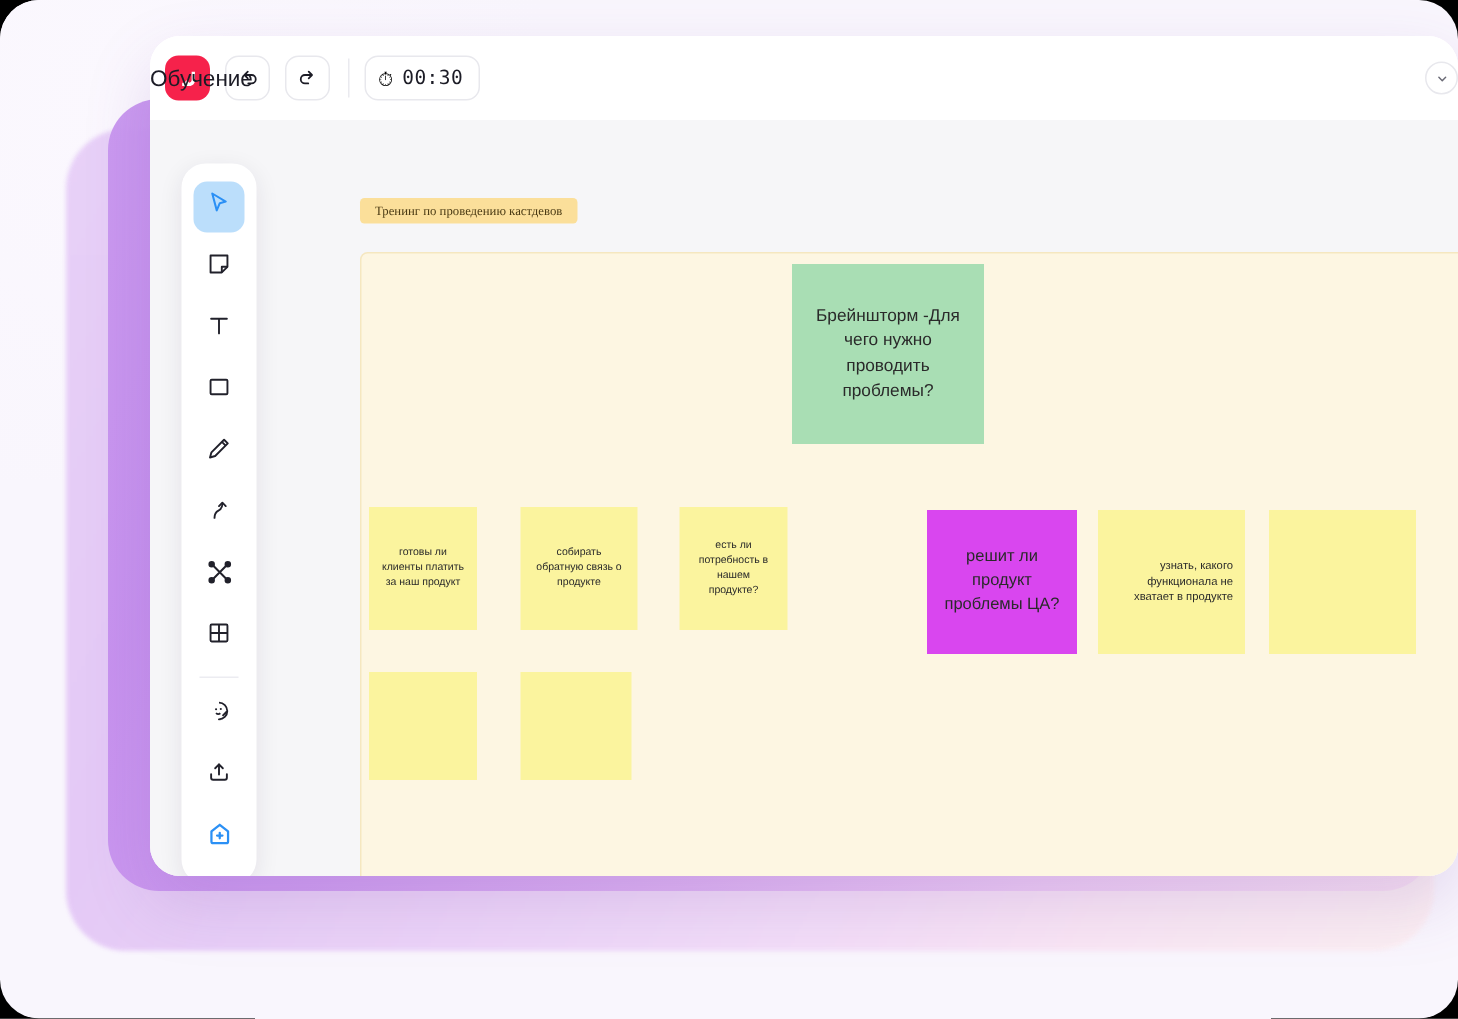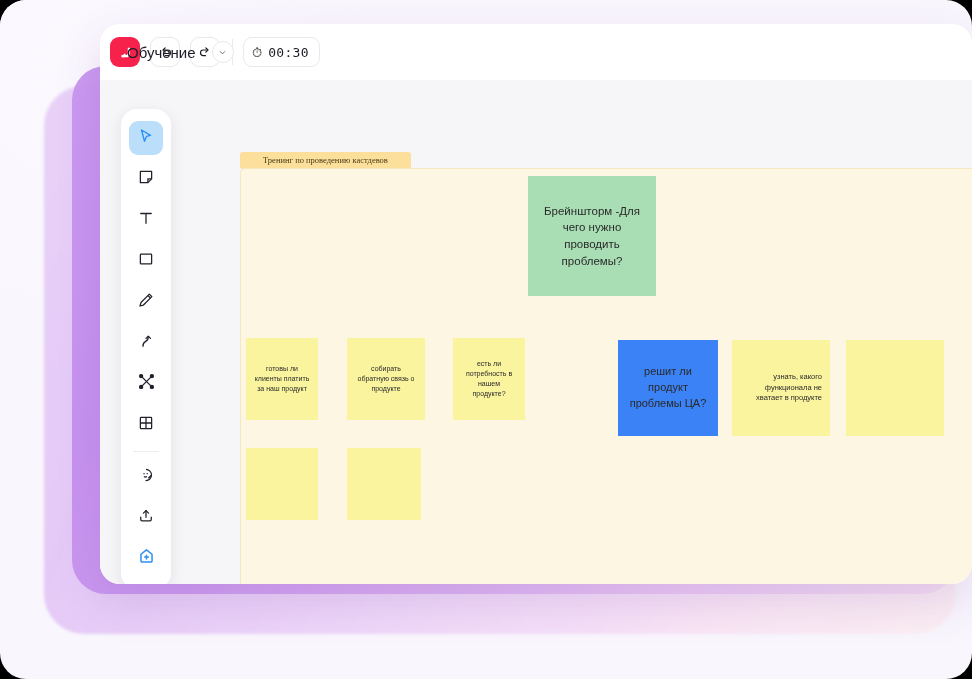--- a/index.html
+++ b/index.html
@@ -124,24 +124,23 @@
     font-size: 13px;
     letter-spacing: .3px;
     color: #1C1C26;
   }
 
   .title-wrap {
     position: absolute;
     left: 0; right: 0;
     display: flex;
     align-items: center;
-    justify-content: flex-start;
+    justify-content: space-between;
     gap: 16px;
     pointer-events: none;
-    margin-left: 27px;
   }
   .board-title {
     font-size: 15px;
     color: #1C1C26;
     font-weight: 400;
     pointer-events: auto;
     cursor: pointer;
   }
   .caret {
     width: 22px; height: 22px;
@@ -188,25 +187,25 @@
   .tool.blue { color: #2B90F5; }
   .rail-divider {
     width: 26px; height: 1px;
     background: #ECECF1;
     margin: 6px 0 4px;
   }
 
   
   .frame-label {
     position: absolute;
-    left: 140px; top: 72px;
+    left: 140px; top: 52px;
     background: #FBDF9A;
     color: #4A3A13;
     font-size: 8.5px;
-    padding: 3px 23px 4px;
+    padding: 3px 10px 4px;
     border-radius: 3px;
     white-space: nowrap;
     font-family: "Liberation Serif", serif;
     cursor: pointer;
   }
   .frame {
     position: absolute;
     left: 140px; top: 88px;
     width: 760px; height: 432px;
     background: #FDF6E2;
@@ -412,21 +411,21 @@
           </div>
           <div class="note" style="left: 146px; top: 258px; width: 72px; height: 82px; background: rgb(251, 244, 158); font-size: 7px;">
             <span>готовы ли клиенты платить за наш продукт</span>
           </div>
           <div class="note" style="left: 247px; top: 258px; width: 78px; height: 82px; background: rgb(251, 244, 158); font-size: 7px;">
             <span>собирать обратную связь о продукте</span>
           </div>
           <div class="note" style="left: 353px; top: 258px; width: 72px; height: 82px; background: rgb(251, 244, 158); font-size: 7px;">
             <span>есть ли потребность в нашем продукте?</span>
           </div>
-          <div class="note" style="left: 518px; top: 260px; width: 100px; height: 96px; background: #3b82f6; font-size: 11px;">
+          <div class="note" style="left: 518px; top: 260px; width: 100px; height: 96px; background: #d946ef; font-size: 11px;">
             <span>решит ли продукт проблемы ЦА?</span>
           </div>
           <div class="note" style="left: 632px; top: 260px; width: 98px; height: 96px; background: rgb(251, 244, 158); font-size: 7.5px; text-align: right;">
             <span>узнать, какого функционала не хватает в продукте</span>
           </div>
           <div class="note" style="left: 746px; top: 260px; width: 98px; height: 96px; background: rgb(251, 244, 158); font-size: 8px;">
             <span></span>
           </div>
           <div class="note" style="left: 146px; top: 368px; width: 72px; height: 72px; background: rgb(251, 244, 158); font-size: 8px;">
             <span></span>

